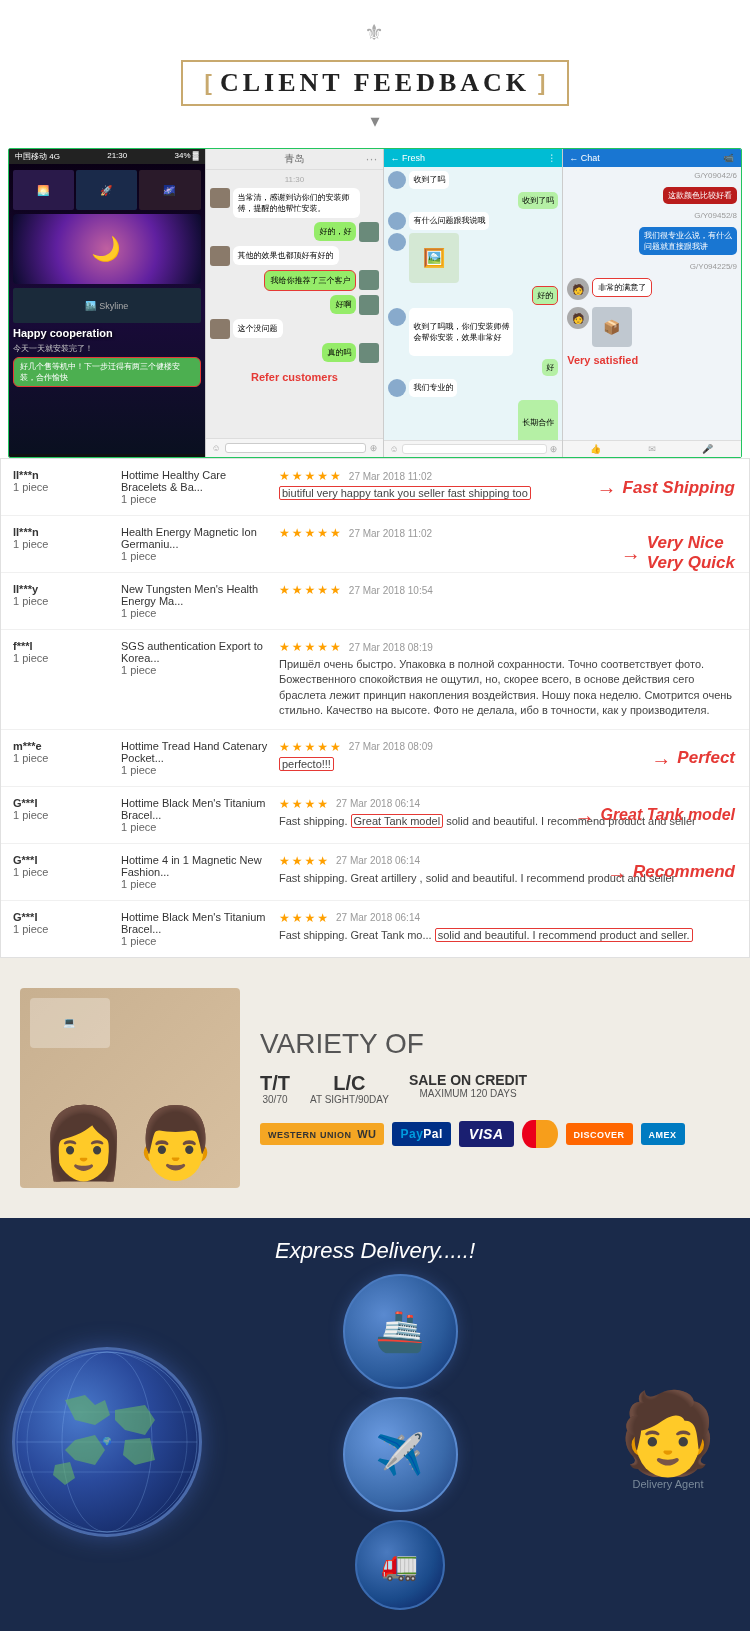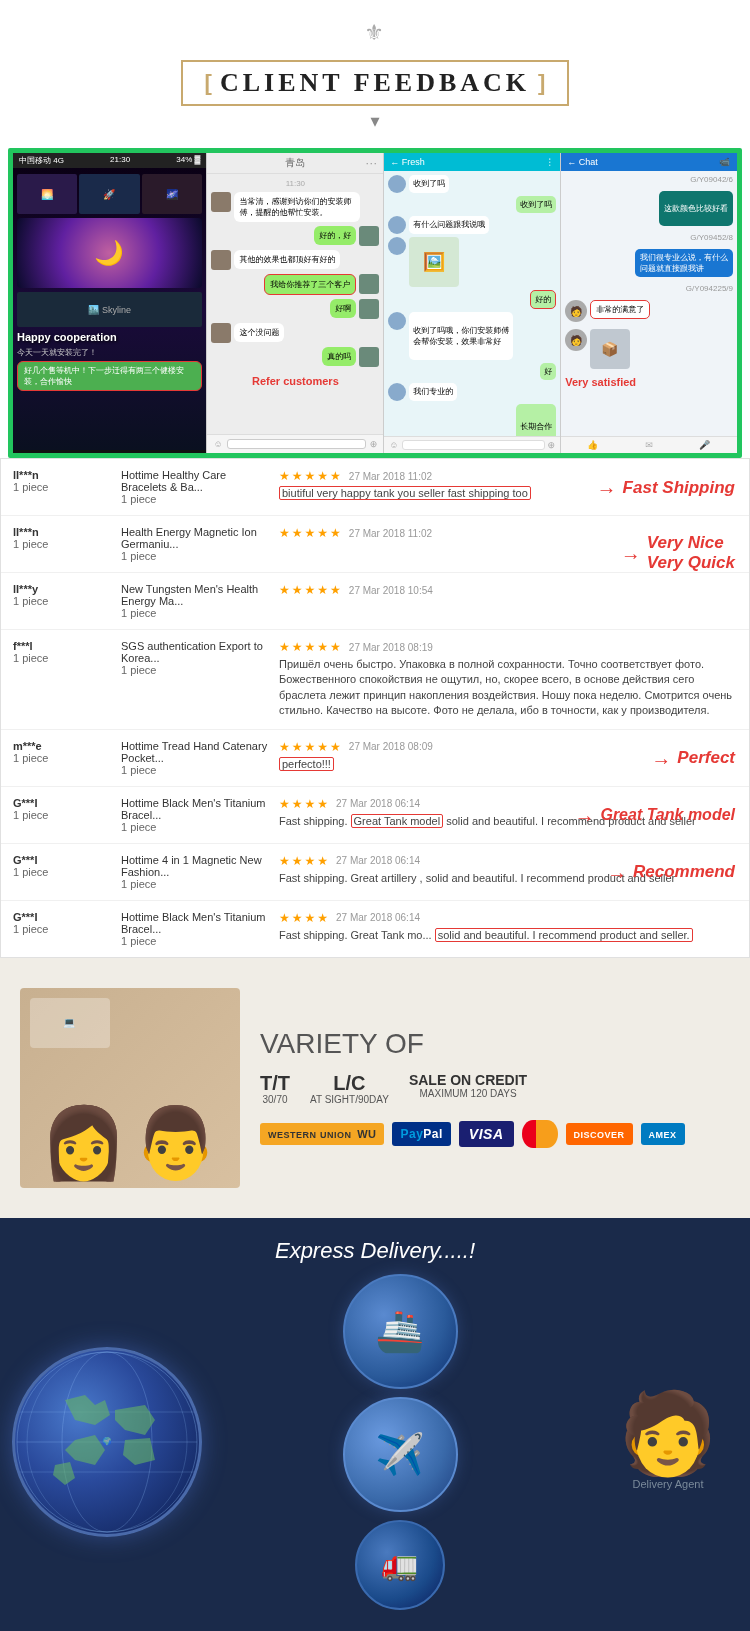--- a/index.html
+++ b/index.html
@@ -53,21 +53,21 @@
     
     .chat-section {
       width: 750px;
       background: #fff;
       padding: 8px 8px 0 8px;
     }
     .chat-mosaic {
       display: flex;
       width: 100%;
       height: 310px;
-      border: 5px solid #22c55e;
+      border: 1px solid #22c55e;
       overflow: hidden;
       border-radius: 2px;
     }
     .chat-panel {
       flex: 1;
       background: #f0f0f0;
       border-right: 1px solid #ccc;
       position: relative;
       overflow: hidden;
       display: flex;
@@ -410,21 +410,21 @@
 
     <div class="chat-panel" style="flex:1; position:relative;">
       <div style="background:#fff; height:100%; display:flex; flex-direction:column;">
         <div style="background:#1976d2; padding:4px 6px; font-size:9px; color:#fff; display:flex; justify-content:space-between; align-items:center;">
           <span>← Chat</span>
             <span>📹</span>
         </div>
         <div style="flex:1; padding:4px; background:#f0f4f8; overflow:hidden; display:flex; flex-direction:column; gap:7px;">
           <div style="font-size:8px; color:#999; text-align:right;">G/Y09042/6</div>
           <div style="display:flex; gap:3px; flex-direction:row-reverse;">
-            <div style="background:#0f766e; color:#fff; border-radius:5px; padding:12px 5px; font-size:8px;">这款颜色比较好看</div>
+            <div style="background:#b91c1c; color:#fff; border-radius:5px; padding:3px 5px; font-size:8px;">这款颜色比较好看</div>
           </div>
           <div style="font-size:8px; color:#999; text-align:right;">G/Y09452/8</div>
           <div style="display:flex; gap:3px; flex-direction:row-reverse;">
             <div style="background:#1976d2; color:#fff; border-radius:5px; padding:3px 5px; font-size:8px;">我们很专业么说，有什么<br>问题就直接跟我讲</div>
           </div>
           <div style="font-size:8px; color:#999; text-align:right;">G/Y094225/9</div>
           <div style="display:flex; gap:3px; align-items:flex-start;">
             <div style="width:22px; height:22px; background:#aaa; border-radius:50%; flex-shrink:0; display:flex; align-items:center; justify-content:center; font-size:10px;">🧑</div>
             <div>
               <div style="background:#fff; border-radius:5px; padding:3px 5px; font-size:8px; border:1px solid #e53935;">非常的满意了</div>

